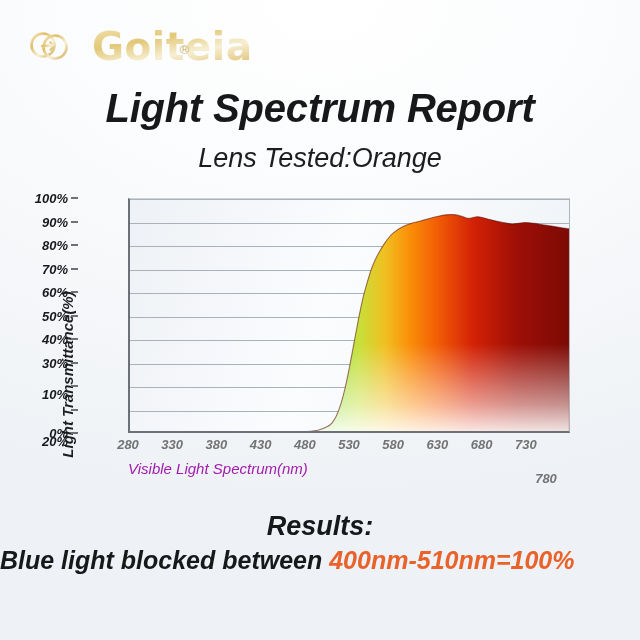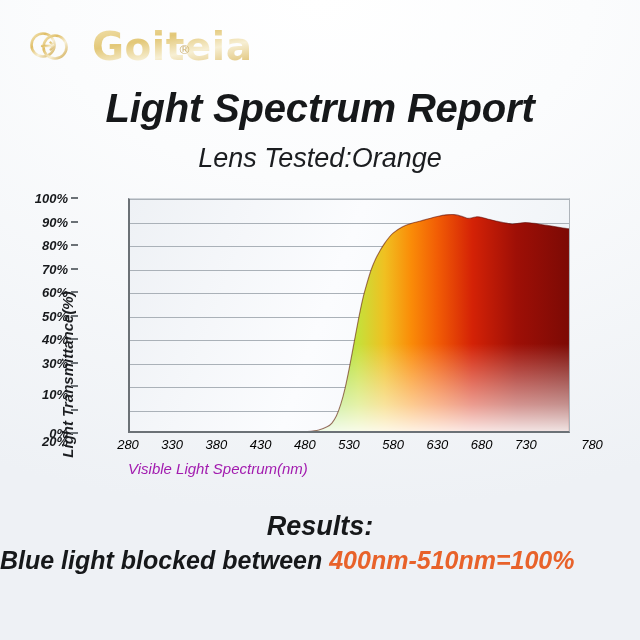--- a/index.html
+++ b/index.html
@@ -56,21 +56,21 @@
   }
   .gridlines { position:absolute; inset:0; }
   .gridlines .gl { position:absolute; left:0; right:0; height:1px; background:#aab1b8; }
   .curve { position:absolute; inset:0; }
   .yticks { position:absolute; left:0; top:0; width:128px; height:249px; }
   .ytick { position:absolute; right:60px; transform:translateY(-50%);
            font-size:13px; font-style:italic; font-weight:700; color:#17191c; white-space:nowrap; }
   .ytickmark { position:absolute; right:50px; width:7px; height:2px; background:#6b7176; transform:translateY(-50%); }
   .xticks { position:absolute; left:128px; top:251px; width:442px; height:22px; }
   .xtick { position:absolute; transform:translateX(-50%);
-           font-size:13px; font-style:italic; font-weight:400; color:#000000; }
+           font-size:13px; font-style:italic; font-weight:700; color:#737373; }
   .xlabel {
     position:absolute; left:128px; width:442px; top:274px; text-align:left;
     font-size:15px; font-style:italic; color:#a21caf;
   }
 
   
   .results-title {
     position:absolute; left:0; right:0; top:511px; text-align:center;
     font-size:27px; font-weight:700; font-style:italic; color:#16181a;
   }
@@ -184,21 +184,21 @@
         <div class="xtick" style="left: 0px;">280</div>
         <div class="xtick" style="left: 44.2px;">330</div>
         <div class="xtick" style="left: 88.4px;">380</div>
         <div class="xtick" style="left: 132.6px;">430</div>
         <div class="xtick" style="left: 176.8px;">480</div>
         <div class="xtick" style="left: 221px;">530</div>
         <div class="xtick" style="left: 265.2px;">580</div>
         <div class="xtick" style="left: 309.4px;">630</div>
         <div class="xtick" style="left: 353.6px;">680</div>
         <div class="xtick" style="left: 397.8px;">730</div>
-        <div class="xtick" style="left: 464px;">780</div>
+        <div class="xtick" style="left: 418px; margin-top: 34px;">780</div>
       </div>
     <div class="xlabel">Visible Light Spectrum(nm)</div>
   </div>
 
   <div class="results-title">Results:</div>
   <div class="results-line">
     <span>Blue light blocked between </span><span class="hl">400nm-510nm=100%</span>
   </div>
 
 </div>

